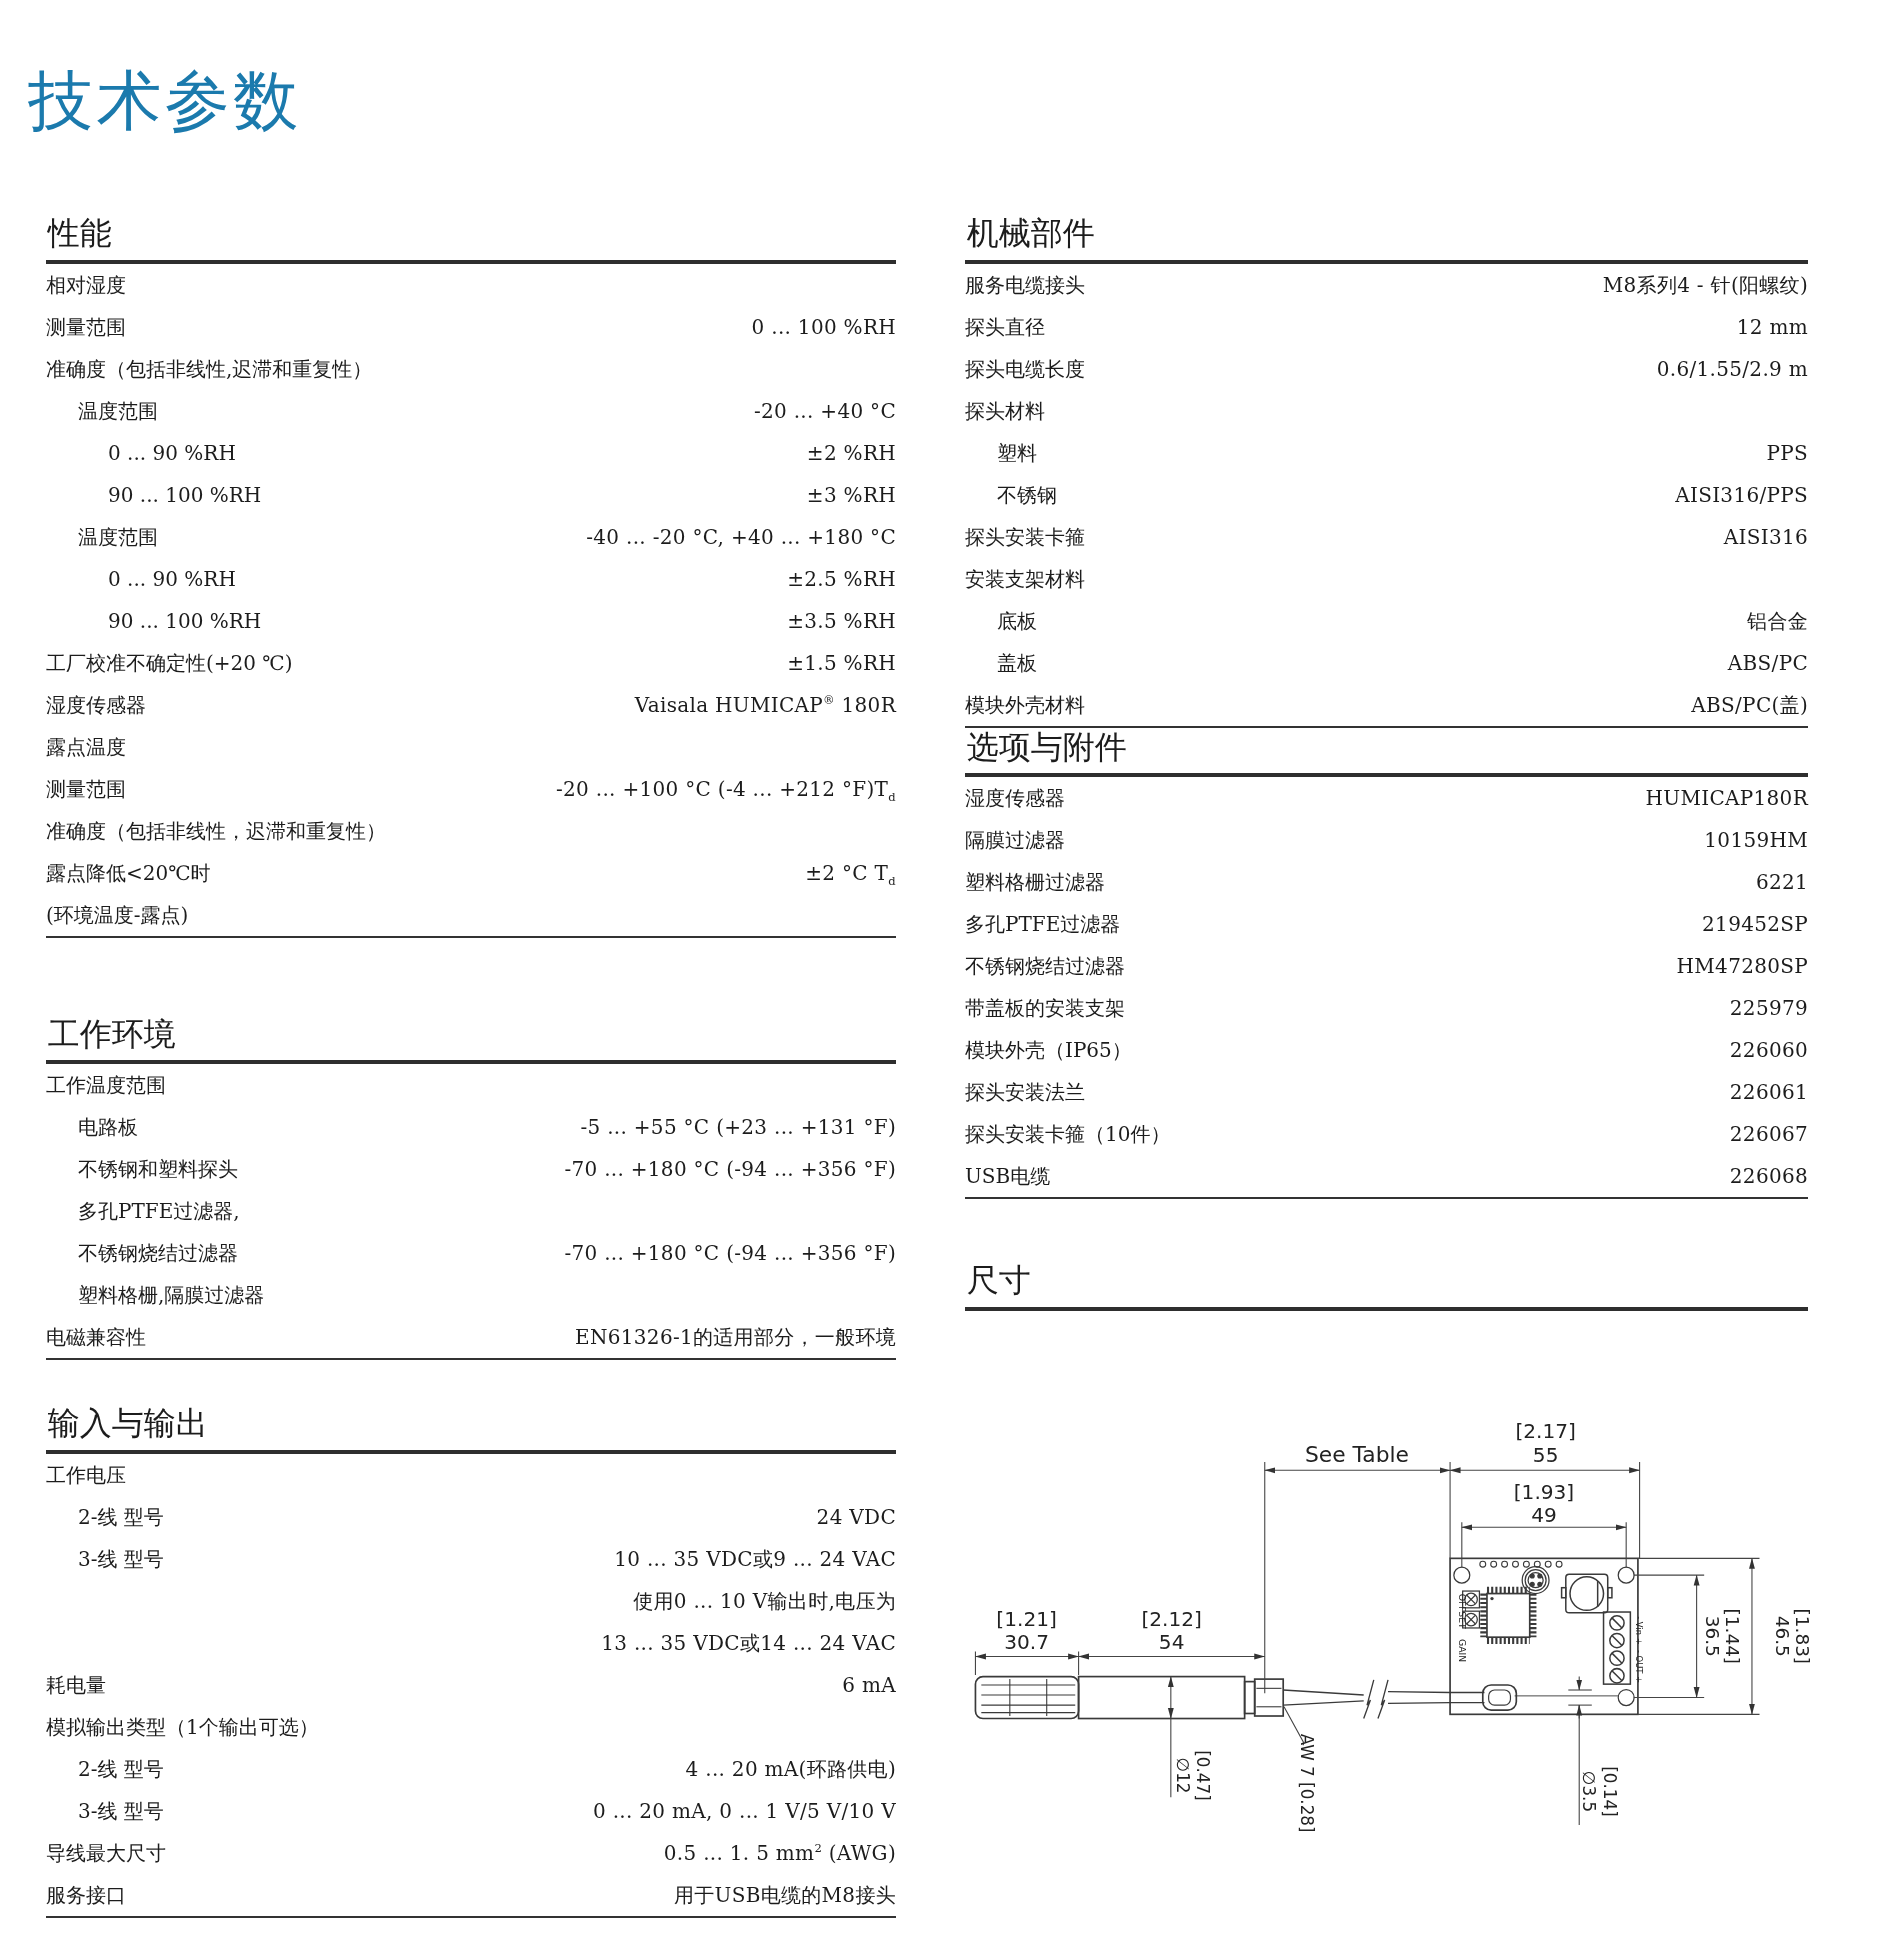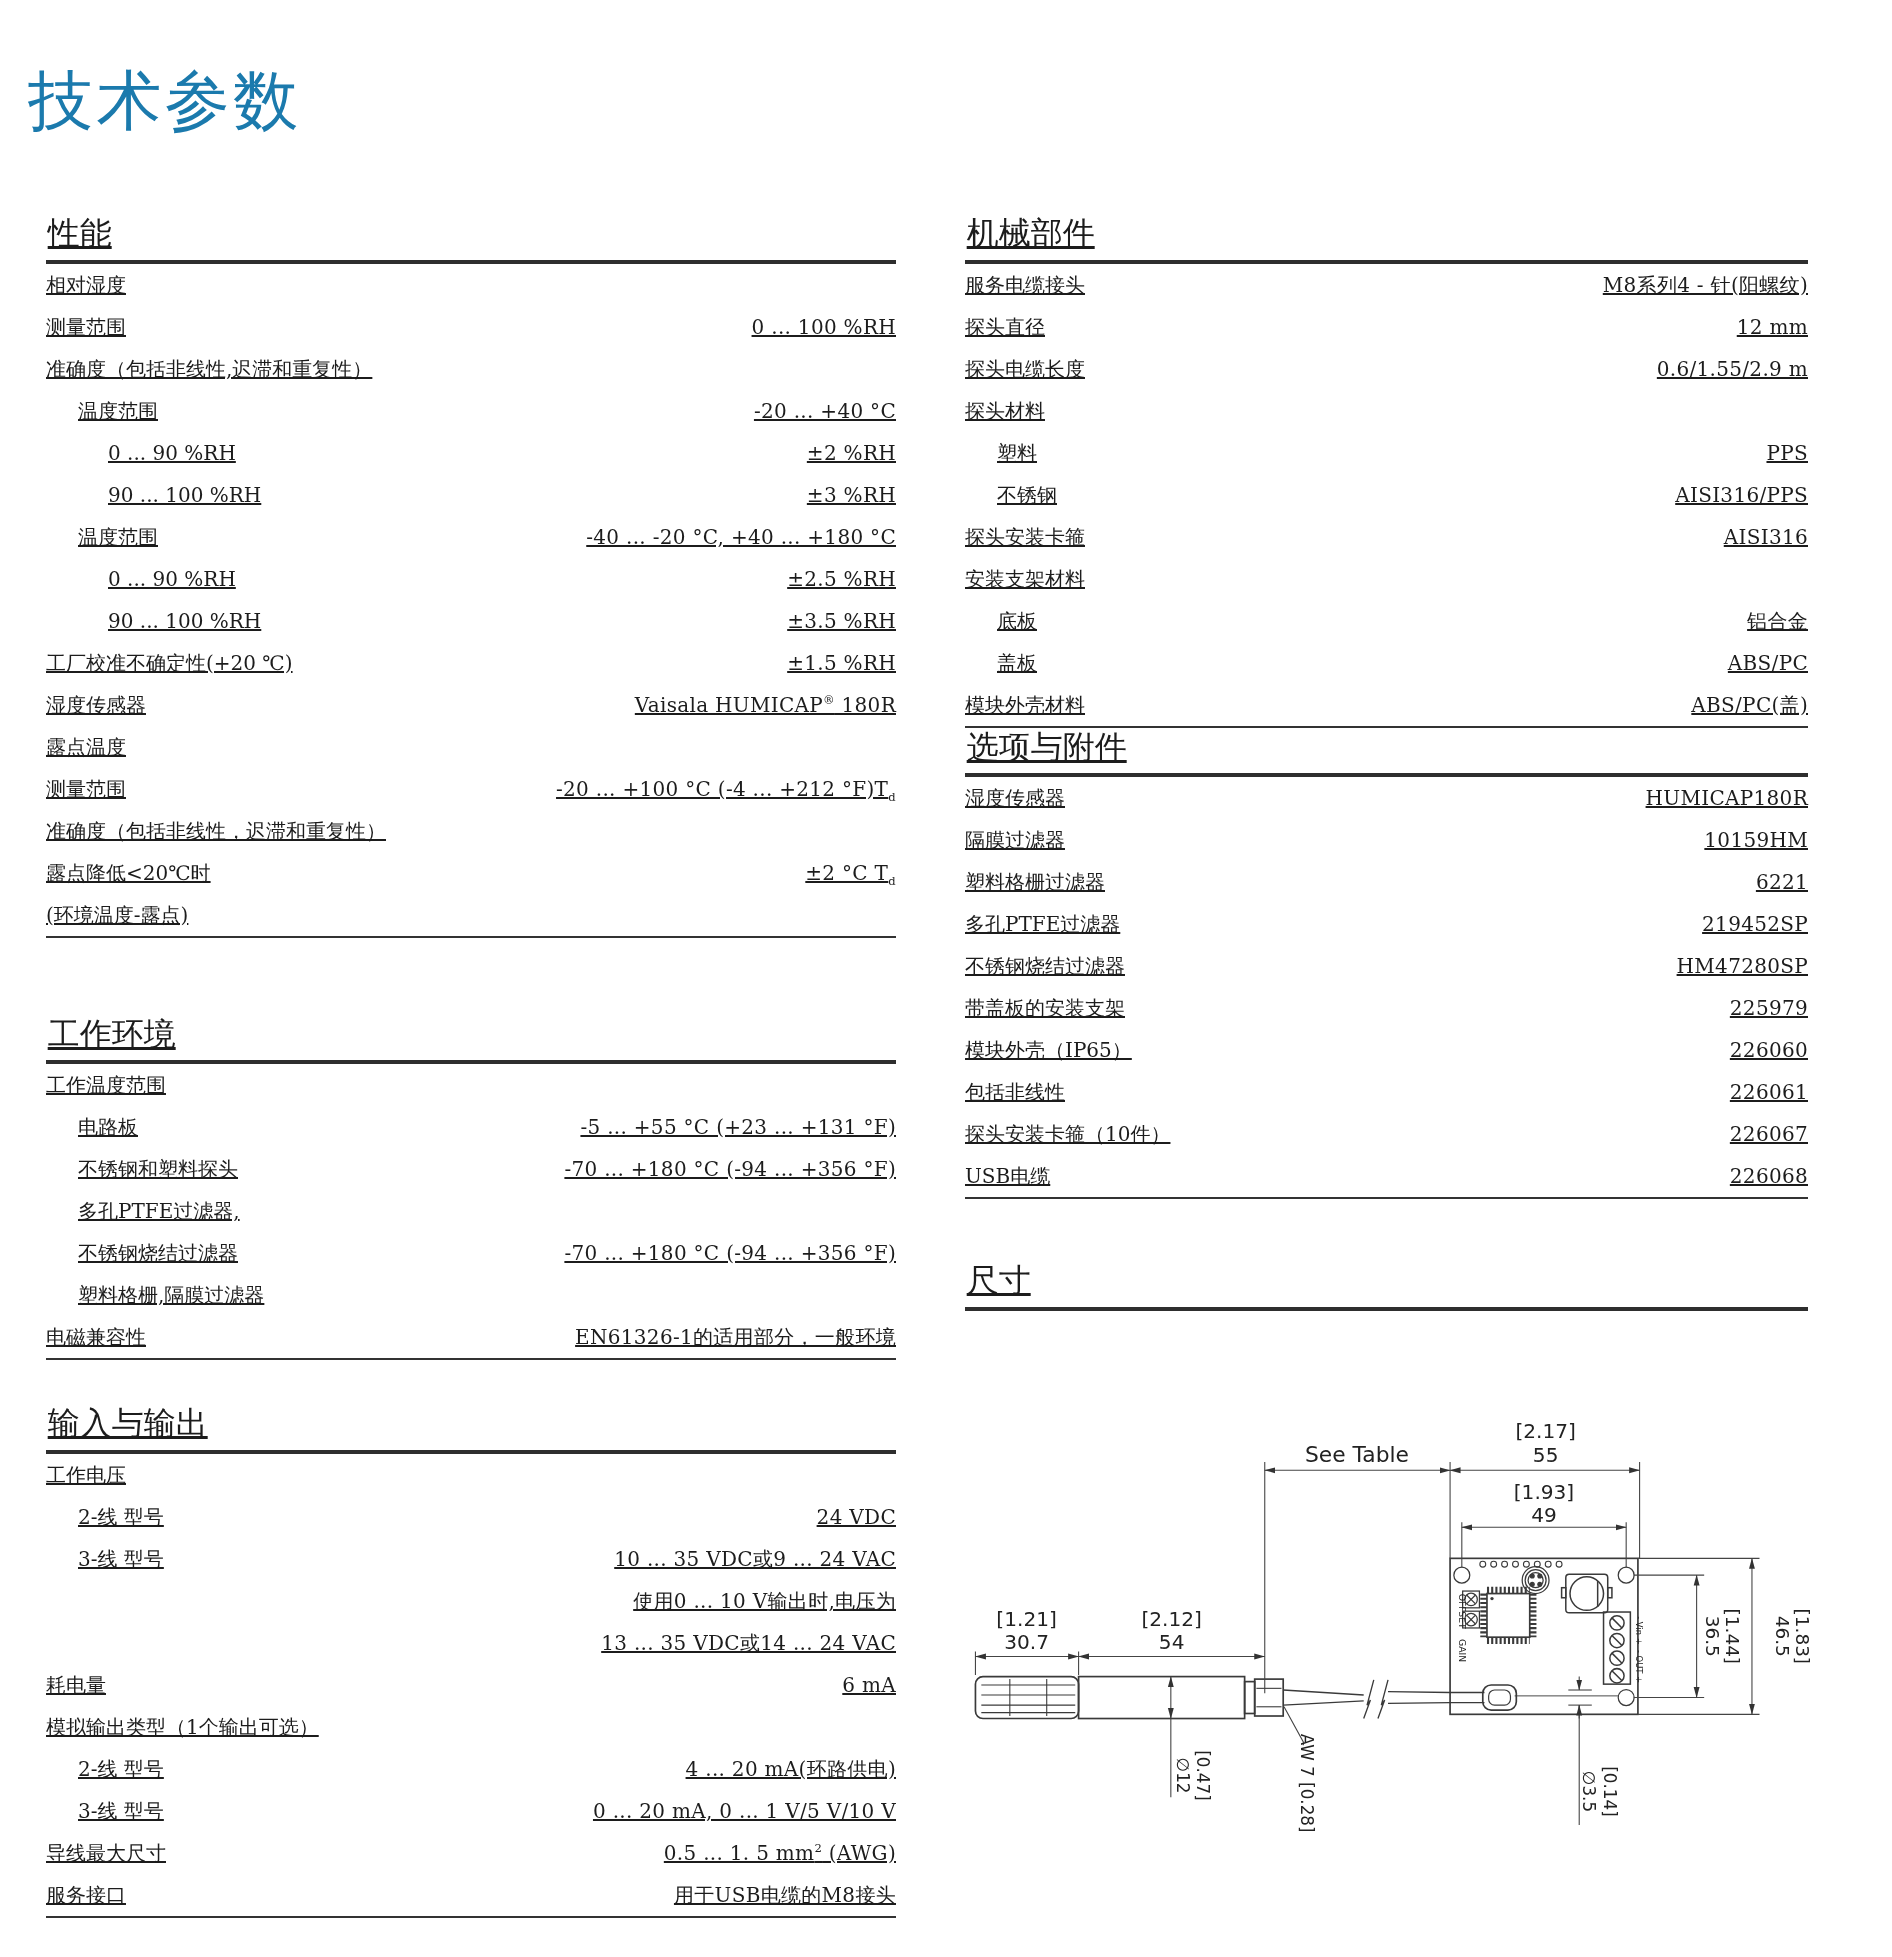--- a/index.html
+++ b/index.html
@@ -4,21 +4,21 @@
 <style>
   html,body{margin:0;padding:0;}
   body{
     width:1893px;height:1958px;position:relative;background:#ffffff;
     font-family:"DejaVu Serif","Liberation Serif",serif;color:#1c1c1c;overflow:hidden;
   }
   .page-title{
     position:absolute;left:28px;top:18.5px;font-size:65px;line-height:77px;
     color:#1b7aad;font-weight:400;letter-spacing:3.4px;
   }
-  .col{position:absolute;top:214px;text-decoration:underline;}
+  .col{position:absolute;top:214px;}
   .col-left{left:46px;width:850px;}
   .col-right{left:965px;width:843px;}
   .spec-section{margin:0;}
   .sec-title{
     margin:0;font-size:32px;line-height:39px;font-weight:400;
     padding:0 0 6.7px 1.7px;border-bottom:4.2px solid #2e2e2e;
   }
   .rows{margin:0;}
   .row{
     display:flex;justify-content:space-between;align-items:flex-end;
@@ -273,21 +273,21 @@
         </div>
         <div class="row">
           <span class="lab">带盖板的安装支架</span>
           <span class="val"><span>225979</span></span>
         </div>
         <div class="row">
           <span class="lab">模块外壳（IP65）</span>
           <span class="val"><span>226060</span></span>
         </div>
         <div class="row">
-          <span class="lab">包括非线性</span>
+          <span class="lab">探头安装法兰</span>
           <span class="val"><span>226061</span></span>
         </div>
         <div class="row">
           <span class="lab">探头安装卡箍（10件）</span>
           <span class="val"><span>226067</span></span>
         </div>
         <div class="row">
           <span class="lab">USB电缆</span>
           <span class="val"><span>226068</span></span>
         </div>

